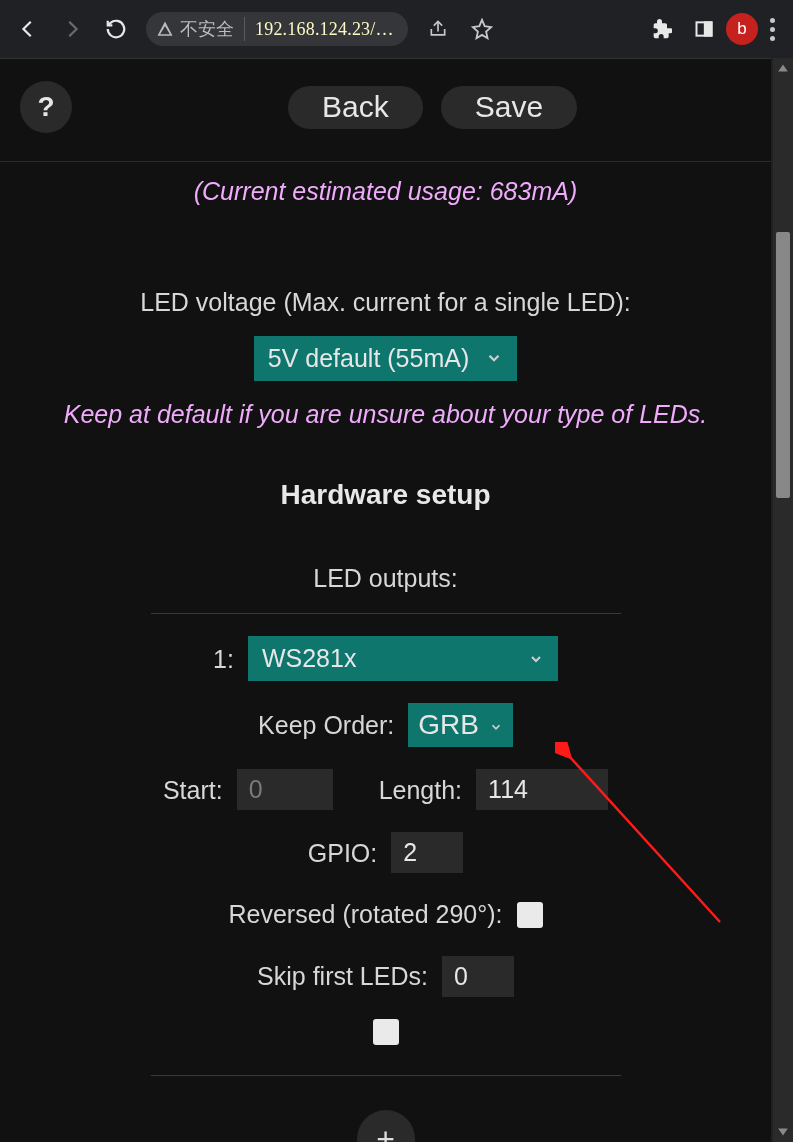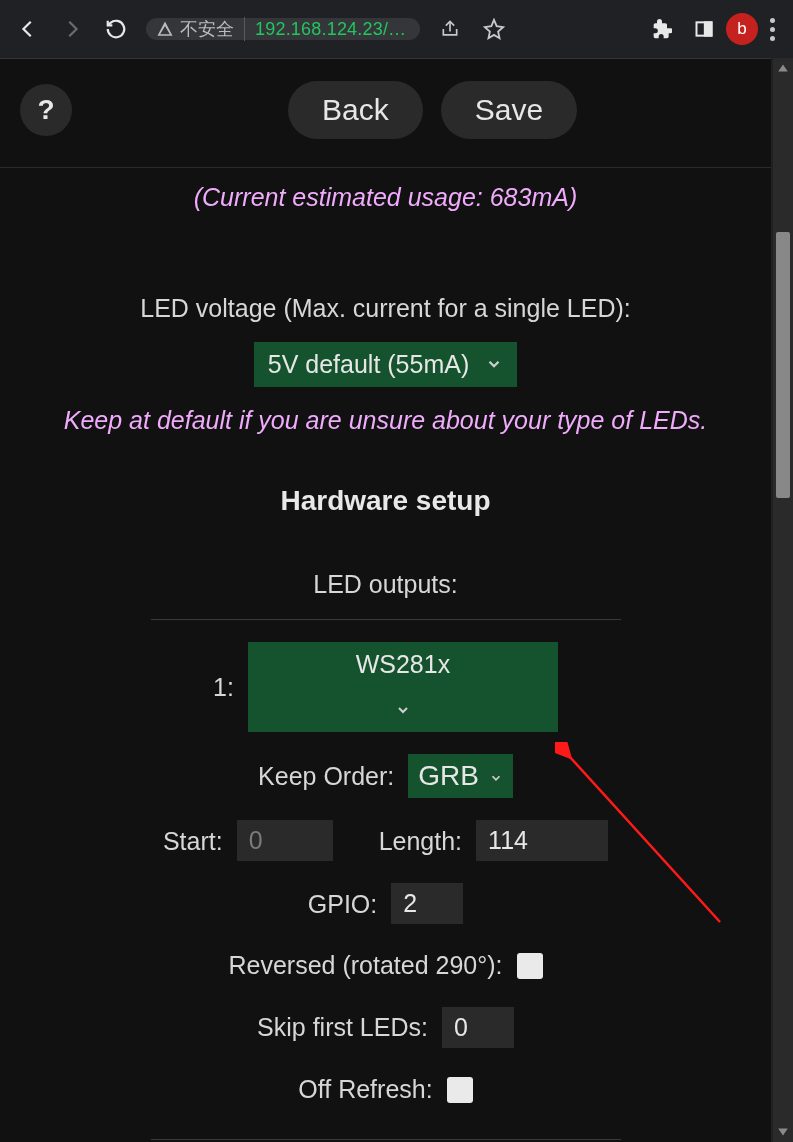--- a/index.html
+++ b/index.html
@@ -2,51 +2,51 @@
 <html><head>
 <meta charset="utf-8">
 <style>
   * { box-sizing: border-box; margin: 0; padding: 0; }
   html, body { width: 793px; height: 1142px; overflow: hidden; font-family: Verdana, Geneva, sans-serif; background: #202124; }
   
   
   .chrome { display:flex; align-items:center; height:58px; background:#202124; padding:0 8px; gap:4px; }
   .chrome .icn { width:40px; height:40px; display:flex; align-items:center; justify-content:center; border-radius:20px; color:#c7c7c7; }
   .chrome .icn.dim { color:#6b6b6b; }
-  .addr { flex:0 0 auto; display:flex; align-items:center; height:22px; background:#35363a; border-radius:19px; padding:0 14px 0 10px; margin:0 6px; gap:10px; color:#bcbcbc; font-size:18px; }
+  .addr { flex:0 0 auto; display:flex; align-items:center; height:34px; background:#35363a; border-radius:19px; padding:0 14px 0 10px; margin:0 6px; gap:10px; color:#bcbcbc; font-size:18px; }
   .addr .warn { display:flex; align-items:center; gap:6px; padding-right:10px; border-right:1px solid #5a5a5a; }
-  .addr .url { color:#22c55e; letter-spacing:0.2px; }
+  .addr .url { color:#fef9c3; letter-spacing:0.2px;font-family:Liberation Serif, serif; }
   .chrome-right { margin-left:auto; display:flex; align-items:center; gap:2px; }
   .avatar { width:32px; height:32px; border-radius:16px; background:#c5221f; color:#fff; display:flex; align-items:center; justify-content:center; font-size:17px; font-weight:500; }
   .dots { display:flex; flex-direction:column; gap:4px; padding:0 10px; }
   .dots span { width:5px; height:5px; background:#c8c8c8; border-radius:50%; }
 
   
   .viewport { position:relative; width:793px; height:1084px; background:#202124; }
   .scrollbar-track { position:absolute; right:0; top:0; width:20px; height:100%; background:#2a2a2a; }
   .scroll-up, .scroll-dn { position:absolute; right:4px; width:12px; height:12px; }
   .scroll-up { top:4px; }
   .scroll-dn { bottom:4px; }
   .scroll-thumb { position:absolute; right:3px; top:174px; width:14px; height:266px; background:#888; border-radius:2px; }
 
   .page { width:771px; height:100%; background:#111; color:#d7d7d7; border-top:1px solid #333; }
 
   .topbar { display:flex; align-items:center; gap:18px; padding:22px 20px 28px 20px; border-bottom:1px solid #2b2b2b; }
   .round-btn { background:#2a2a2a; border:none; color:#e7e7e7; border-radius:30px; cursor:pointer; display:flex; align-items:center; justify-content:center; }
   .help-btn { width:52px; height:52px; font-size:28px; font-weight:600; }
-  .pill { height:58px; padding:0 34px; font-size:30px; }
+  .pill { height:43px; padding:0 34px; font-size:30px; }
   .topbar .spacer { flex:1 1 auto; max-width:180px; }
 
   .content { padding:10px 16px 0 16px; text-align:center; font-size:25px; line-height:1.55; }
   .italic { font-style:italic; color:#f0abfc; }
   .gap-lg { height:72px; }
   .gap-md { height:30px; }
   .gap-sm { height:14px; }
 
-  .select { display:inline-flex; align-items:center; background:#14532d; border:none; color:#e7e7e7; font-size:25px; padding:8px 14px; gap:16px; cursor:pointer; }
+  .select { display:inline-flex; align-items:center; background:#0f766e; border:none; color:#e7e7e7; font-size:25px; padding:8px 14px; gap:16px; cursor:pointer; }
   .select.sm { font-size:28px; padding:6px 10px; gap:10px; }
   .chev { display:inline-block; }
 
   h2.hw { font-size:28px; font-weight:700; color:#e8e8e8; margin-top:40px; margin-bottom:42px; }
   .sub { font-size:25px; margin-bottom:16px; }
   hr.sep { border:none; border-top:1px solid #3a3a3a; width:470px; margin:0 auto; }
 
   .row { display:flex; align-items:center; justify-content:center; gap:14px; margin-top:22px; font-size:25px; }
   .row .lbl { color:#d7d7d7; }
   .numbox { background:#2a2a2a; border:none; color:#e7e7e7; font-size:25px; padding:6px 12px; width:96px; text-align:left; }
@@ -153,21 +153,21 @@
       <div class="gap-sm"></div>
       <div class="italic">Keep at default if you are unsure about your type of LEDs.</div>
 
       <h2 class="hw">Hardware setup</h2>
 
       <div class="sub">LED outputs:</div>
       <hr class="sep">
 
       <div class="row">
         <span class="lbl">1:</span>
-        <button class="select" style="width:310px; justify-content:space-between;flex-direction:column;">
+        <button class="select" style="width:310px; justify-content:space-between;">
           <span>WS281x</span>
           <span class="chev">
             <svg width="16" height="16" viewBox="0 0 24 24" fill="none" stroke="#cfcfcf" stroke-width="3">
                 <path d="M6 9l6 6 6-6"></path>
               </svg>
           </span>
         </button>
       </div>
 
       <div class="row">
@@ -199,21 +199,20 @@
         <span class="lbl">Reversed (rotated 290°):</span>
         <span class="chk"></span>
       </div>
 
       <div class="row">
         <span class="lbl">Skip first LEDs:</span>
         <input class="numbox w72" value="0" style="">
       </div>
 
       <div class="row">
-        <span class="lbl">Off Refresh:</span>
         <span class="chk"></span>
       </div>
 
       <div class="gap-md"></div>
       <hr class="sep">
 
       <button class="add-btn">+</button>
 
       
     </div>

